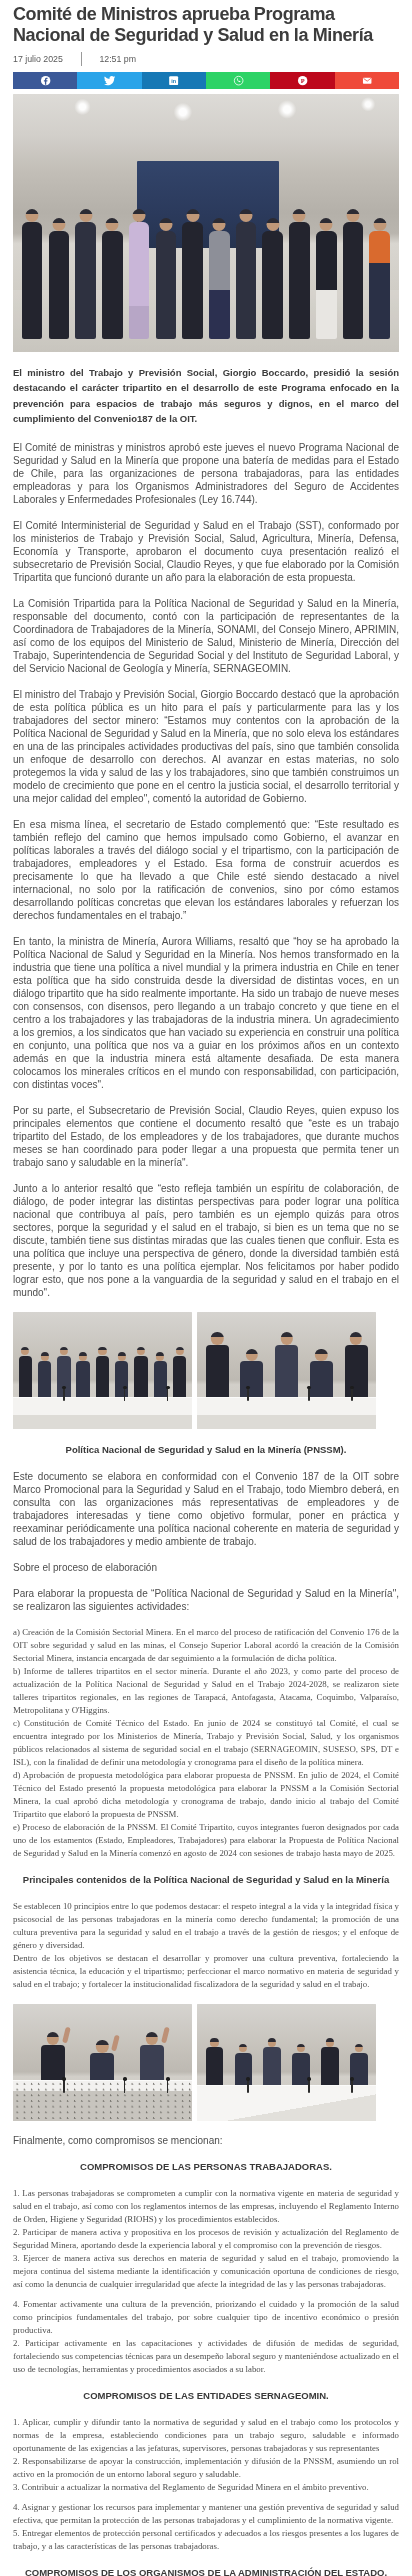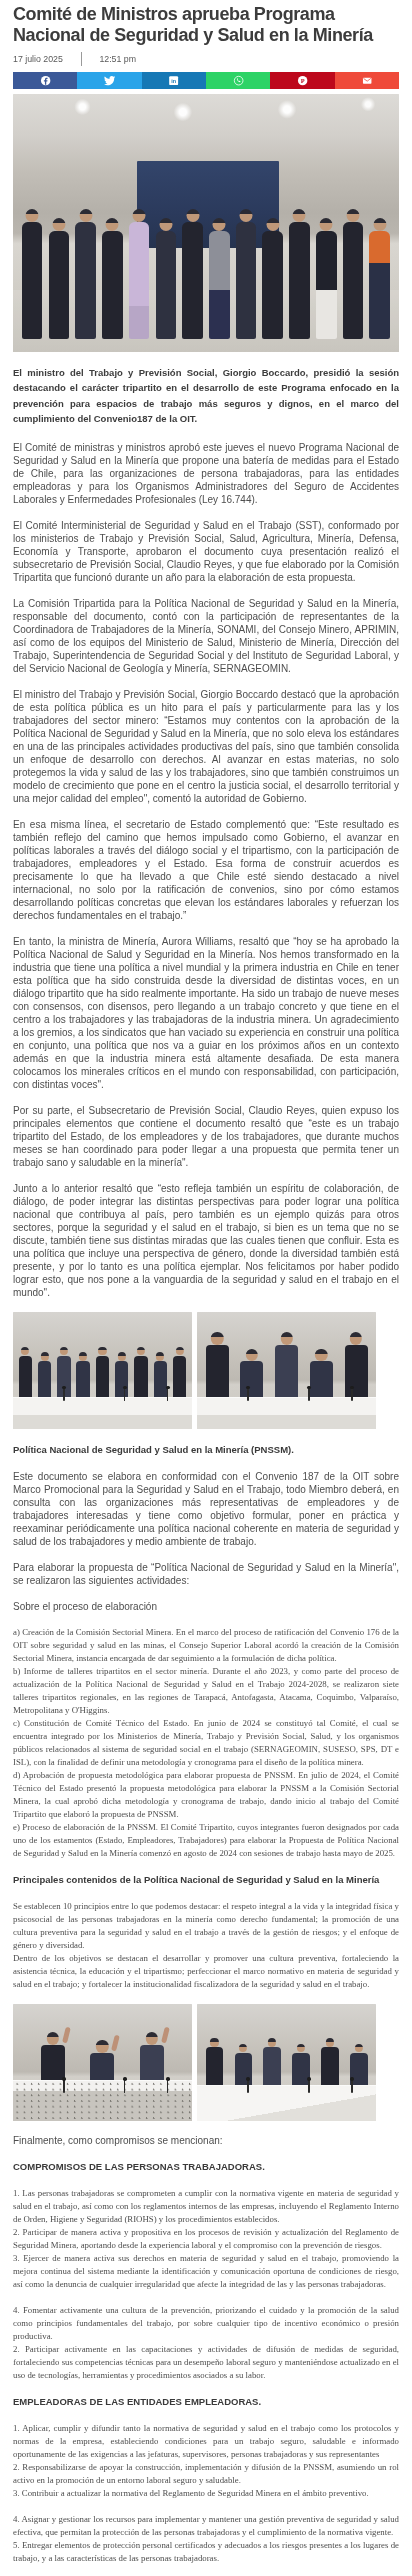--- a/index.html
+++ b/index.html
@@ -24,24 +24,24 @@
   
   .share-bar{display:flex;width:100%;height:17.5px;margin:0 0 4.1px 0;}
   .share-btn{flex:1;display:flex;align-items:center;justify-content:center;cursor:pointer;}
   .share-btn svg{display:block;}
 
   
   .blk{margin:0;}
   .para,.lead{font-size:10px;line-height:13px;text-align:justify;margin:0 0 13px 0;}
   .lead{font-size:9.5px;line-height:15.5px;font-weight:bold;color:#3d3d3d;margin-bottom:14.4px;}
   .item{font-size:8.8px;line-height:13px;text-align:justify;margin:0;font-family:Liberation Serif, serif;}
-  .item.gap{margin-top:13px;}
+  .item.gap{margin-top:7px;}
   .item.endlist{margin-bottom:13px;}
   .heading{font-size:9.5px;line-height:14px;font-weight:bold;color:#3a3a3a;margin:1px 0 13px 0;}
-  h2.heading{font-family:"Liberation Sans", sans-serif;}
+  h2.heading{font-family:"Liberation Sans", sans-serif;text-align:center;}
 
   
   .photo{
     position:relative;overflow:hidden;border-radius:0.5px;
     background:linear-gradient(180deg,
       #dddbd7 0%, #d2cfca 16%, #c2beb7 30%, #b4b0a9 46%,
       #b9b5ae 54%, #d9d6d0 58%, #cfccc5 78%, #c6c3bc 100%);
   }
   .photo-main{width:386px;height:258px;margin:1px 0 13.4px 0;}
   .photo-main .curtain{
@@ -236,22 +236,22 @@
             <i class="pp"></i>
             <i class="pp"></i>
             <i class="pp"></i>
             <i class="pp"></i>
             <i class="pp"></i>
           </div>
         </div>
       </div>
       <h2 class="blk heading">Política Nacional de Seguridad y Salud en la Minería (PNSSM).</h2>
       <p class="blk para">Este documento se elabora en conformidad con el Convenio 187 de la OIT sobre Marco Promocional para la Seguridad y Salud en el Trabajo, todo Miembro deberá, en consulta con las organizaciones más representativas de empleadores y de trabajadores interesadas y tiene como objetivo formular, poner en práctica y reexaminar periódicamente una política nacional coherente en materia de seguridad y salud de los trabajadores y medio ambiente de trabajo.</p>
+      <p class="blk para">Sobre el proceso de elaboración</p>
       <p class="blk para">Para elaborar la propuesta de “Política Nacional de Seguridad y Salud en la Minería", se realizaron las siguientes actividades:</p>
-      <p class="blk para">Sobre el proceso de elaboración</p>
       <p class="blk item">a) Creación de la Comisión Sectorial Minera. En el marco del proceso de ratificación del Convenio 176 de la OIT sobre seguridad y salud en las minas, el Consejo Superior Laboral acordó la creación de la Comisión Sectorial Minera, instancia encargada de dar seguimiento a la formulación de dicha política.</p>
       <p class="blk item">b) Informe de talleres tripartitos en el sector minería. Durante el año 2023, y como parte del proceso de actualización de la Política Nacional de Seguridad y Salud en el Trabajo 2024-2028, se realizaron siete talleres tripartitos regionales, en las regiones de Tarapacá, Antofagasta, Atacama, Coquimbo, Valparaíso, Metropolitana y O'Higgins.</p>
       <p class="blk item">c) Constitución de Comité Técnico del Estado. En junio de 2024 se constituyó tal Comité, el cual se encuentra integrado por los Ministerios de Minería, Trabajo y Previsión Social, Salud, y los organismos públicos relacionados al sistema de seguridad social en el trabajo (SERNAGEOMIN, SUSESO, SPS, DT e ISL), con la finalidad de definir una metodología y cronograma para el diseño de la política minera.</p>
       <p class="blk item">d) Aprobación de propuesta metodológica para elaborar propuesta de PNSSM. En julio de 2024, el Comité Técnico del Estado presentó la propuesta metodológica para elaborar la PNSSM a la Comisión Sectorial Minera, la cual aprobó dicha metodología y cronograma de trabajo, dando inicio al trabajo del Comité Tripartito que elaboró la propuesta de PNSSM.</p>
       <p class="blk item endlist">e) Proceso de elaboración de la PNSSM. El Comité Tripartito, cuyos integrantes fueron designados por cada uno de los estamentos (Estado, Empleadores, Trabajadores) para elaborar la Propuesta de Política Nacional de Seguridad y Salud en la Minería comenzó en agosto de 2024 con sesiones de trabajo hasta mayo de 2025.</p>
       <h2 class="blk heading">Principales contenidos de la Política Nacional de Seguridad y Salud en la Minería</h2>
       <p class="blk item">Se establecen 10 principios entre lo que podemos destacar: el respeto integral a la vida y la integridad física y psicosocial de las personas trabajadoras en la minería como derecho fundamental; la promoción de una cultura preventiva para la seguridad y salud en el trabajo a través de la gestión de riesgos; y el enfoque de género y diversidad.</p>
       <p class="blk item endlist">Dentro de los objetivos se destacan el desarrollar y promover una cultura preventiva, fortaleciendo la asistencia técnica, la educación y el tripartismo; perfeccionar el marco normativo en materia de seguridad y salud en el trabajo; y fortalecer la institucionalidad fiscalizadora de la seguridad y salud en el trabajo.</p>
       <div class="photo-pair">
         <div class="photo photo-small scene-meeting-vote">
@@ -280,21 +280,21 @@
           </div>
         </div>
       </div>
       <p class="blk para">Finalmente, como compromisos se mencionan:</p>
       <h2 class="blk heading">COMPROMISOS DE LAS PERSONAS TRABAJADORAS.</h2>
       <p class="blk item">1. Las personas trabajadoras se comprometen a cumplir con la normativa vigente en materia de seguridad y salud en el trabajo, así como con los reglamentos internos de las empresas, incluyendo el Reglamento Interno de Orden, Higiene y Seguridad (RIOHS) y los procedimientos establecidos.</p>
       <p class="blk item">2. Participar de manera activa y propositiva en los procesos de revisión y actualización del Reglamento de Seguridad Minera, aportando desde la experiencia laboral y el compromiso con la prevención de riesgos.</p>
       <p class="blk item">3. Ejercer de manera activa sus derechos en materia de seguridad y salud en el trabajo, promoviendo la mejora continua del sistema mediante la identificación y comunicación oportuna de condiciones de riesgo, así como la denuncia de cualquier irregularidad que afecte la integridad de las y las personas trabajadoras.</p>
       <p class="blk item gap">4. Fomentar activamente una cultura de la prevención, priorizando el cuidado y la promoción de la salud como principios fundamentales del trabajo, por sobre cualquier tipo de incentivo económico o presión productiva.</p>
       <p class="blk item endlist">2. Participar activamente en las capacitaciones y actividades de difusión de medidas de seguridad, fortaleciendo sus competencias técnicas para un desempeño laboral seguro y manteniéndose actualizado en el uso de tecnologías, herramientas y procedimientos asociados a su labor.</p>
-      <h2 class="blk heading">EMPLEADORAS DE LAS ENTIDADES EMPLEADORAS.</h2>
+      <h2 class="blk heading">COMPROMISOS DE LAS ENTIDADES SERNAGEOMIN.</h2>
       <p class="blk item">1. Aplicar, cumplir y difundir tanto la normativa de seguridad y salud en el trabajo como los protocolos y normas de la empresa, estableciendo condiciones para un trabajo seguro, saludable e informado oportunamente de las exigencias a las jefaturas, supervisores, personas trabajadoras y sus representantes</p>
       <p class="blk item">2. Responsabilizarse de apoyar la construcción, implementación y difusión de la PNSSM, asumiendo un rol activo en la promoción de un entorno laboral seguro y saludable.</p>
       <p class="blk item">3. Contribuir a actualizar la normativa del Reglamento de Seguridad Minera en el ámbito preventivo.</p>
       <p class="blk item gap">4. Asignar y gestionar los recursos para implementar y mantener una gestión preventiva de seguridad y salud efectiva, que permitan la protección de las personas trabajadoras y el cumplimiento de la normativa vigente.</p>
       <p class="blk item endlist">5. Entregar elementos de protección personal certificados y adecuados a los riesgos presentes a los lugares de trabajo, y a las características de las personas trabajadoras.</p>
       <h2 class="blk heading">COMPROMISOS DE LOS ORGANISMOS DE LA ADMINISTRACIÓN DEL ESTADO.</h2>
     </div>
 </div>
 
 

